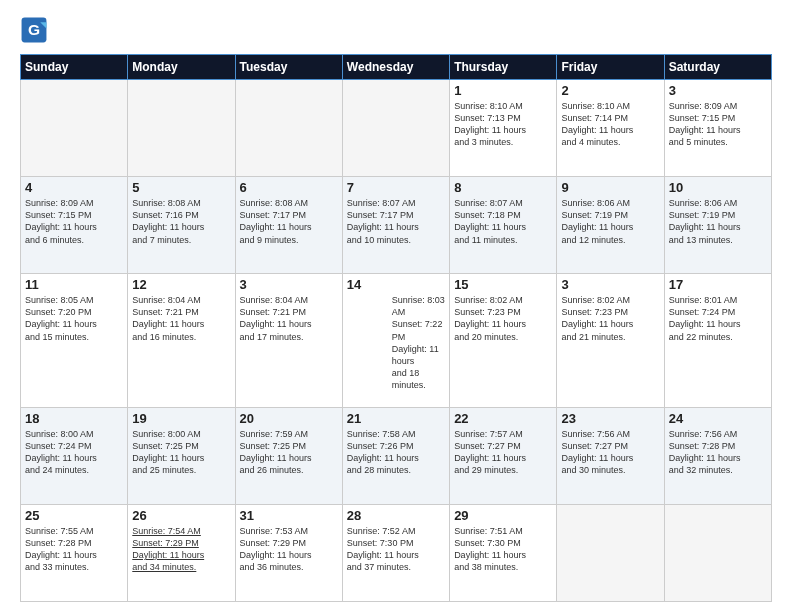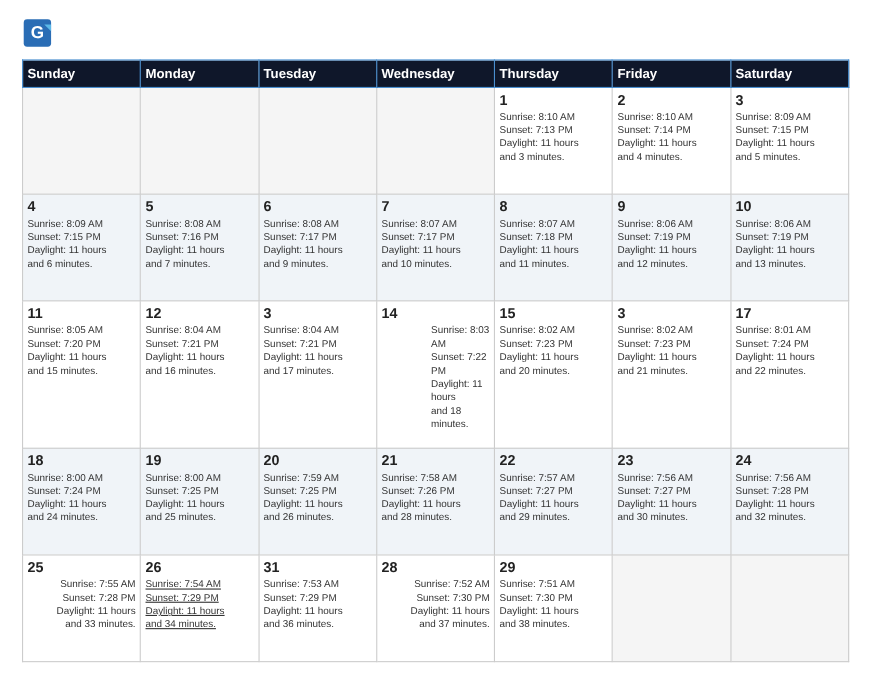--- a/index.html
+++ b/index.html
@@ -308,42 +308,42 @@
             <span class="day-num">24</span>
             <div class="day-info" style="white-space: pre-line;">Sunrise: 7:56 AM
 Sunset: 7:28 PM
 Daylight: 11 hours
 and 32 minutes.</div>
           </td>
         </tr>
         <tr>
           <td>
             <span class="day-num">25</span>
-            <div class="day-info" style="white-space: pre-line; text-align: right;">Sunrise: 7:55 AM
+            <div class="day-info" style="white-space: pre-line;">Sunrise: 7:55 AM
 Sunset: 7:28 PM
 Daylight: 11 hours
 and 33 minutes.</div>
           </td>
           <td>
             <span class="day-num">26</span>
             <div class="day-info" style="white-space: pre-line; text-decoration: underline;">Sunrise: 7:54 AM
 Sunset: 7:29 PM
 Daylight: 11 hours
 and 34 minutes.</div>
           </td>
           <td>
             <span class="day-num">31</span>
             <div class="day-info" style="white-space: pre-line;">Sunrise: 7:53 AM
 Sunset: 7:29 PM
 Daylight: 11 hours
 and 36 minutes.</div>
           </td>
           <td>
             <span class="day-num">28</span>
-            <div class="day-info" style="white-space: pre-line; text-align: right;">Sunrise: 7:52 AM
+            <div class="day-info" style="white-space: pre-line;">Sunrise: 7:52 AM
 Sunset: 7:30 PM
 Daylight: 11 hours
 and 37 minutes.</div>
           </td>
           <td>
             <span class="day-num">29</span>
             <div class="day-info" style="white-space: pre-line;">Sunrise: 7:51 AM
 Sunset: 7:30 PM
 Daylight: 11 hours
 and 38 minutes.</div>

